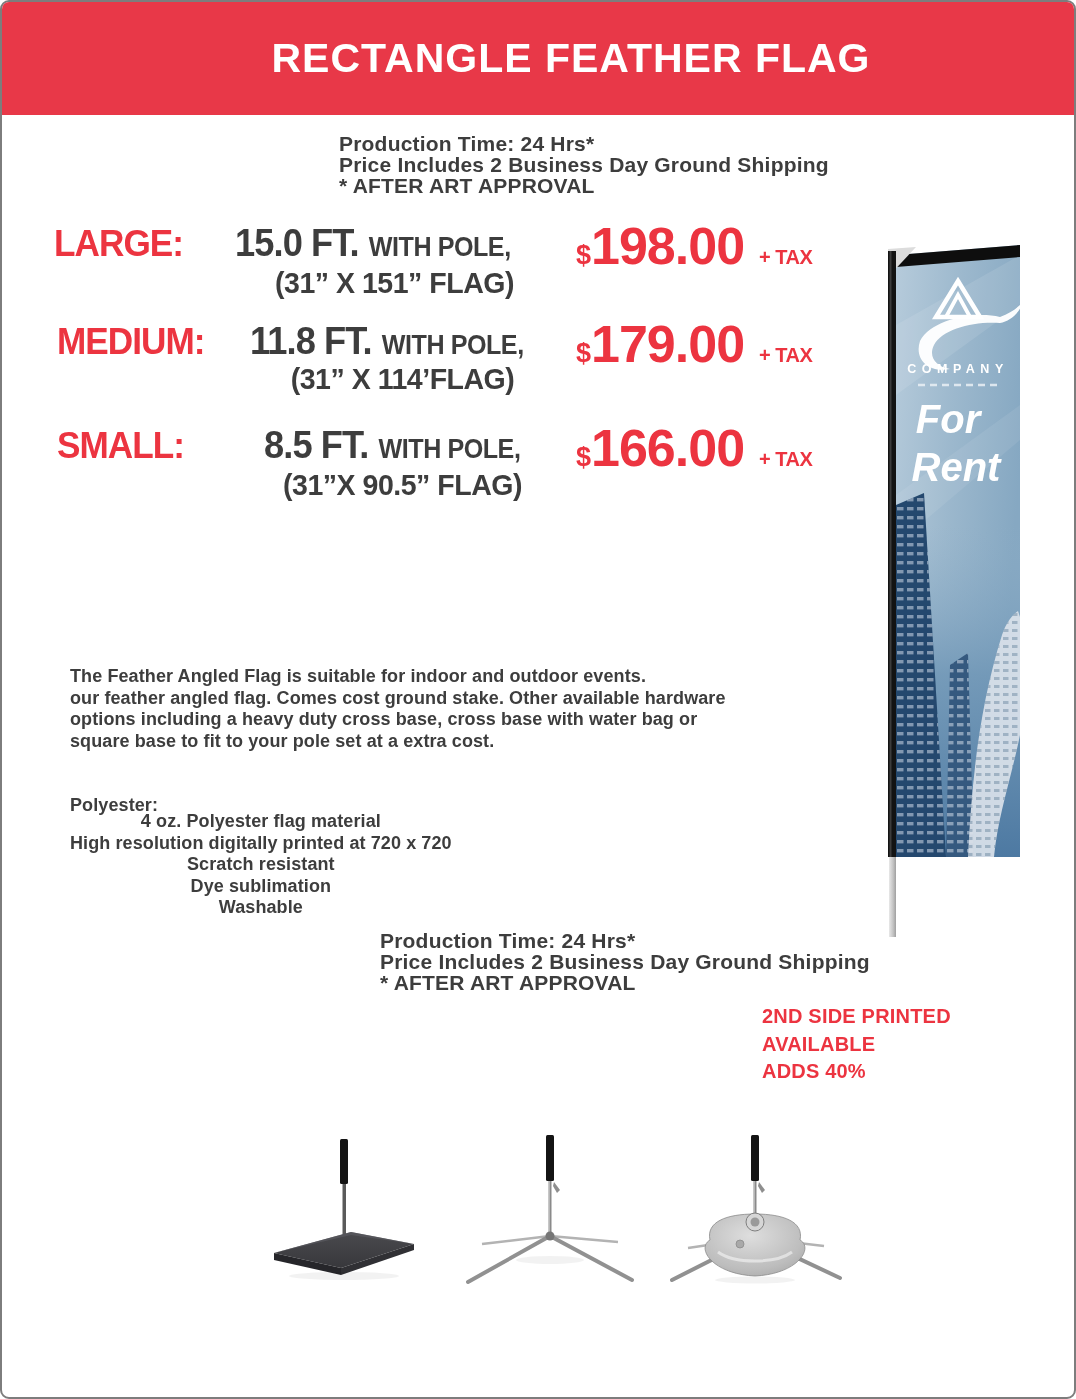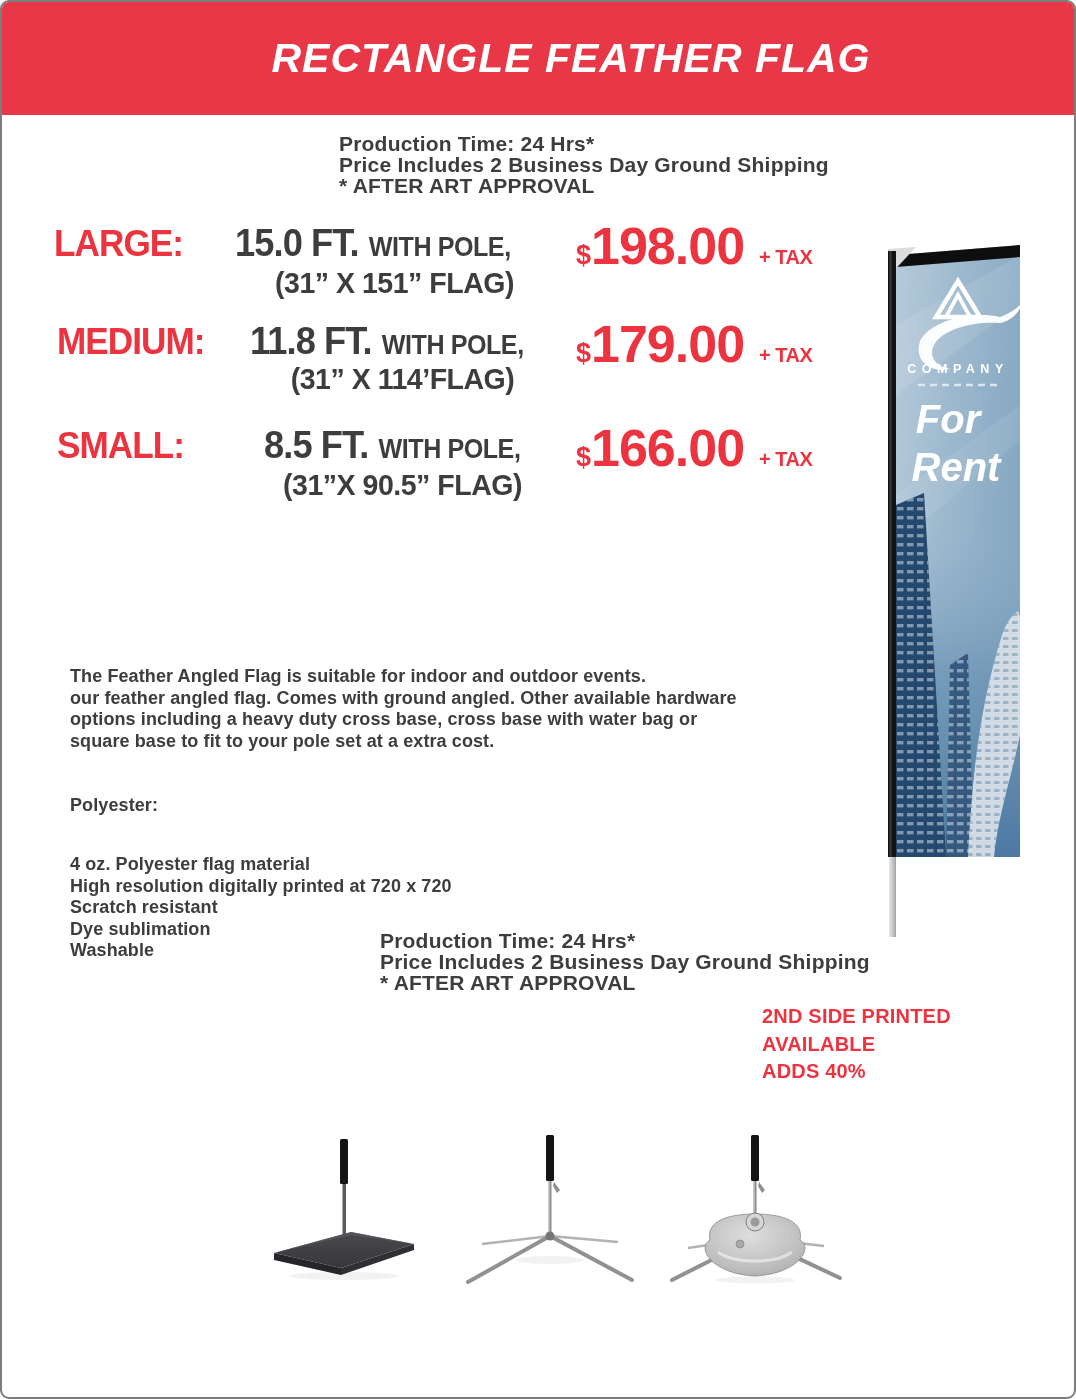--- a/index.html
+++ b/index.html
@@ -5,21 +5,21 @@
   html,body{margin:0;padding:0;background:#ffffff;}
   body{font-family:"Liberation Sans","DejaVu Sans",sans-serif;}
   .page{
     position:relative;width:1076px;height:1399px;background:#fff;
     border:2px solid #7d7d7d;border-radius:9px;box-sizing:border-box;overflow:hidden;
   }
   
   .banner{
     position:absolute;left:0;top:0;right:0;height:113px;
     background:var(--header-background,#e83848);
-    display:flex;align-items:center;justify-content:center;font-style:italic;
+    display:flex;align-items:center;justify-content:center;
   }
   .banner-title{
     margin:0;padding-left:66px;color:#ffffff;font-size:41px;font-weight:bold;letter-spacing:1px;
   }
   
   .note{position:absolute;font-size:21px;font-weight:bold;color:var(--body-text,#3d3d3d);
         line-height:21px;letter-spacing:.2px;}
   .note-top{left:337px;top:131px;}
   .note-bottom{left:378px;top:928px;}
   
@@ -39,21 +39,21 @@
   .price0{left:574px;top:218px}.price1{left:574px;top:316px}.price2{left:574px;top:420px}
   .dims{position:absolute;width:300px;text-align:center;color:var(--body-text,#3d3d3d);
         font-weight:bold;font-size:30px;letter-spacing:-.5px;line-height:1;
         transform:scaleX(.95);transform-origin:0 0;white-space:nowrap;}
   .dims0{left:250px;top:266px}.dims1{left:258px;top:362px}.dims2{left:258px;top:468px}
   
   .body-line{font-size:18px;font-weight:bold;color:var(--body-text,#3d3d3d);
              line-height:21.5px;letter-spacing:.1px;white-space:nowrap;}
   .desc{position:absolute;left:68px;top:664px;}
   .features-heading{position:absolute;left:68px;top:793px;}
-  .features-list{position:absolute;left:68px;top:852px;}
+  .features-list{position:absolute;left:68px;top:809px;text-align:center;}
   .red-note{position:absolute;left:760px;top:1001px;color:var(--accent-red,#ec3440);
             font-weight:bold;font-size:20px;line-height:27.5px;letter-spacing:.2px;}
   
   .flag-svg{position:absolute;left:874px;top:233px;}
   .base1{position:absolute;left:257px;top:1133px;}
   .base2{position:absolute;left:458px;top:1130px;}
   .base3{position:absolute;left:658px;top:1130px;}
   svg text{font-family:"Liberation Sans","DejaVu Sans",sans-serif;}
 </style>
 </head>
@@ -164,21 +164,21 @@
     </g>
     <path d="M44,106 C56,84 98,76 124,82 C134,78 140,74 146,68 C144,78 134,86 124,88 C98,86 66,94 58,110 C52,122 60,132 74,134 C52,138 38,124 44,106 Z" fill="#ffffff" opacity="0.96"></path>
     <text x="82" y="138" text-anchor="middle" fill="#ffffff" font-size="12.5" font-weight="bold" letter-spacing="5.5">COMPANY</text>
     <line x1="42" y1="150" x2="122" y2="150" stroke="#eaf0f5" stroke-width="2.5" stroke-dasharray="7 5" opacity="0.85"></line>
     <text x="72" y="198" text-anchor="middle" fill="#ffffff" font-size="40" font-weight="bold" font-style="italic">For</text>
     <text x="80" y="246" text-anchor="middle" fill="#ffffff" font-size="40" font-weight="bold" font-style="italic">Rent</text>
   </svg>
 
   <div class="desc">
     <div class="body-line">The Feather Angled Flag is suitable for indoor and outdoor events.</div>
-    <div class="body-line">our feather angled flag. Comes with ground angled. Other available hardware</div>
+    <div class="body-line">our feather angled flag. Comes cost ground stake. Other available hardware</div>
     <div class="body-line">options including a heavy duty cross base, cross base with water bag or</div>
     <div class="body-line">square base to fit to your pole set at a extra cost.</div>
   </div>
 
   <div class="features-heading body-line">Polyester:</div>
 
   <div class="features-list">
     <div class="body-line">4 oz. Polyester flag material</div>
     <div class="body-line">High resolution digitally printed at 720 x 720</div>
     <div class="body-line">Scratch resistant</div>

